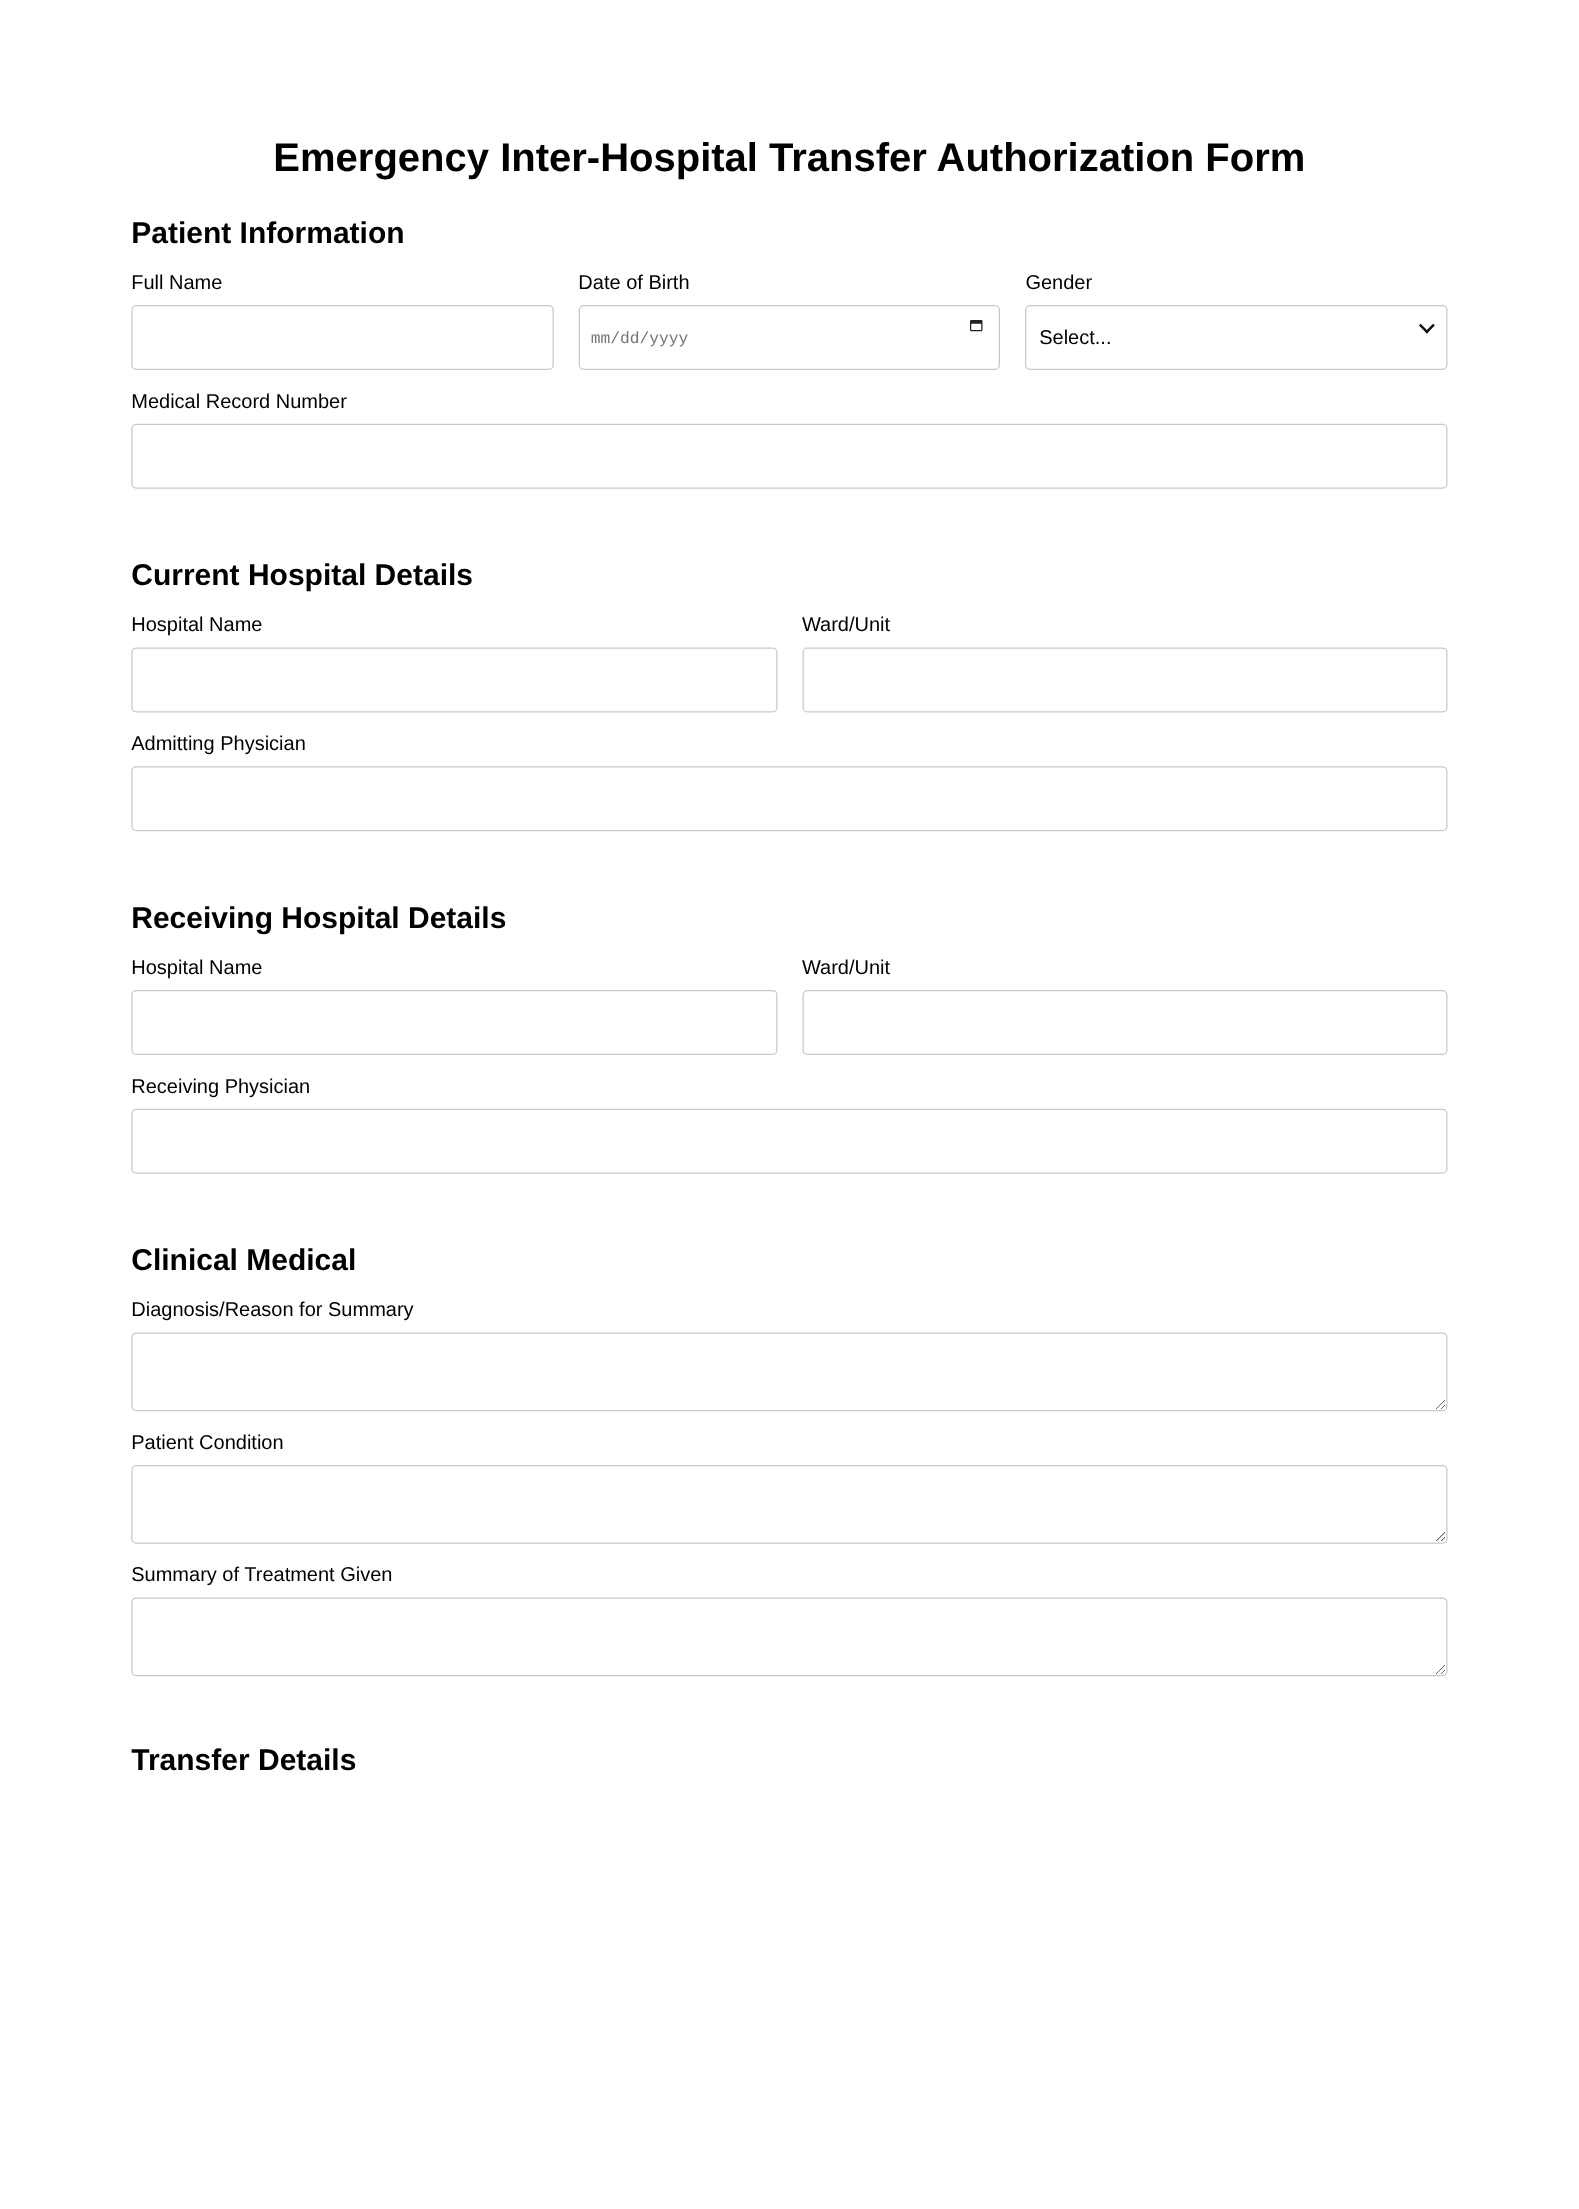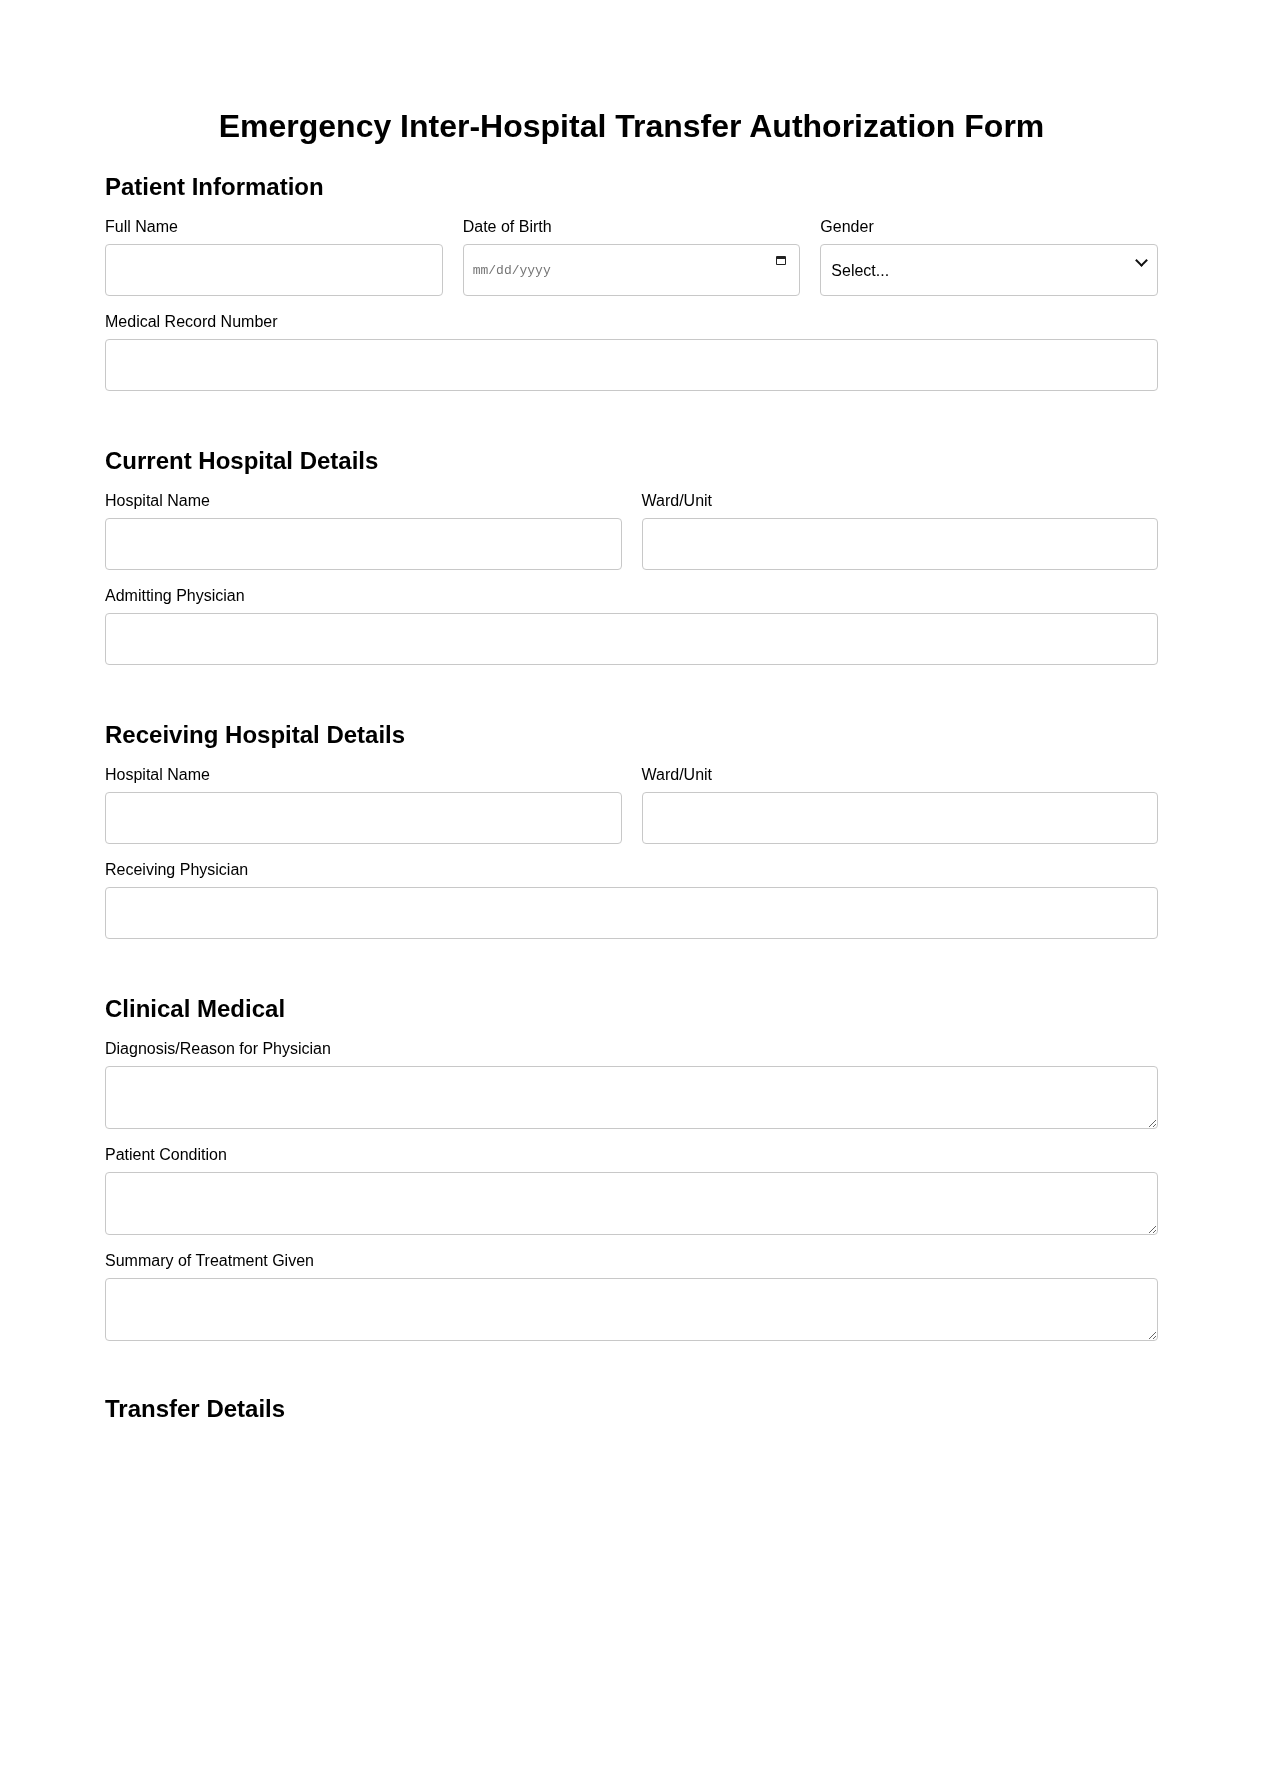--- a/index.html
+++ b/index.html
@@ -118,21 +118,21 @@
         <label>Receiving Physician</label>
         <input type="text" style="">
       </div>
     </div>
   </div>
 
   <div class="section" style="margin-top:56px;">
     <h2>Clinical Medical</h2>
     <div class="row" style="margin-top:17px;">
       <div class="field">
-        <label>Diagnosis/Reason for Physician</label>
+        <label>Diagnosis/Reason for Summary</label>
         <textarea style=""></textarea>
       </div>
     </div>
     <div class="row" style="margin-top:17px;">
       <div class="field">
         <label>Patient Condition</label>
         <textarea style=""></textarea>
       </div>
     </div>
     <div class="row" style="margin-top:17px;justify-content:center;">

